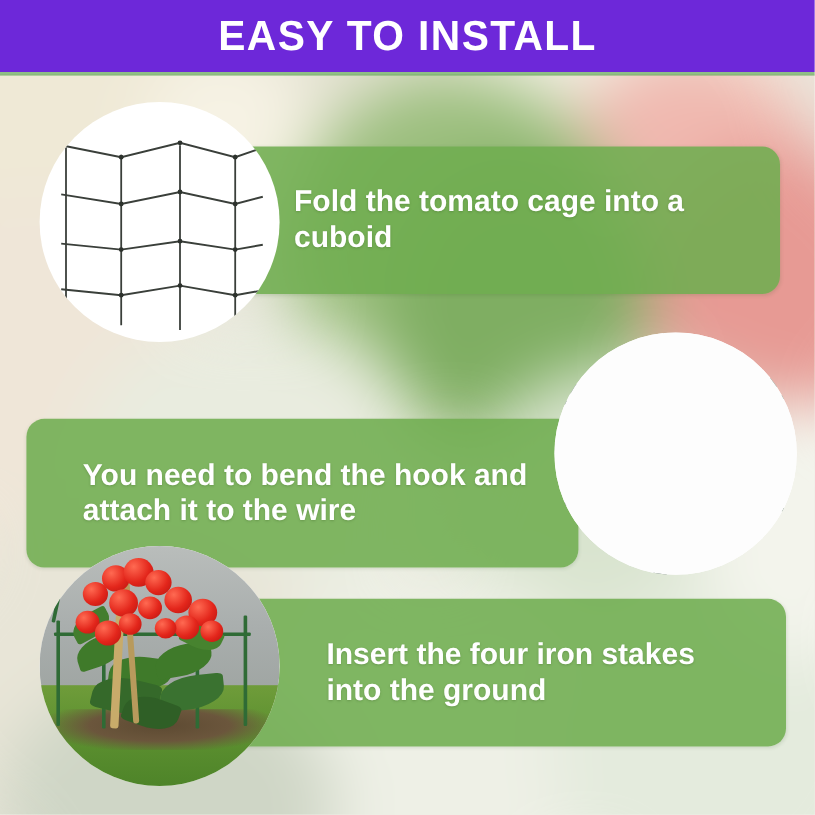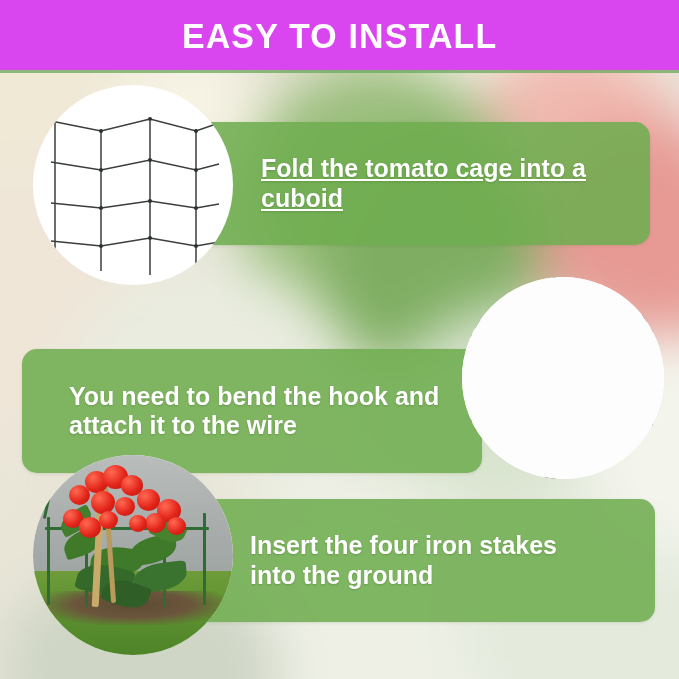--- a/index.html
+++ b/index.html
@@ -42,22 +42,22 @@
     position: absolute;
     border-radius: 50%;
   }
 
   
   .header {
     position: absolute;
     left: 0;
     top: 0;
     width: 679px;
-    height: 70px;
-    background: #d946ef;
+    height: 60px;
+    background: #6d28d9;
     display: flex;
     align-items: center;
     justify-content: center;
     z-index: 5;
   }
   .header::after {
     content: "";
     position: absolute;
     left: 0;
     bottom: -3px;
@@ -88,25 +88,25 @@
   }
   .card-text {
     color: #ffffff;
     font-size: 25px;
     font-weight: bold;
     line-height: 1.18;
     text-shadow: 0 1px 2px rgba(40,70,25,.25);
     white-space: pre-line;
   }
   #card1 { left: 186px; top: 122px;  width: 464px; height: 123px; }
-  #card1 .card-text { margin-left: 75px; text-decoration: underline; }
+  #card1 .card-text { margin-left: 59px; }
   #card2 { left: 22px;  top: 312px;  width: 460px; height: 124px; margin-top: 37px; }
   #card2 .card-text { margin-left: 47px; }
   #card3 { left: 188px; top: 499px;  width: 467px; height: 123px; }
-  #card3 .card-text { margin-left: 62px; }
+  #card3 .card-text { margin-left: 84px; }
 
   
   .circle {
     position: absolute;
     border-radius: 50%;
     overflow: hidden;
     z-index: 4;
     background: #ffffff;
   }
   #circle1 { left: 33px;  top: 85px;  width: 200px; height: 200px; }

